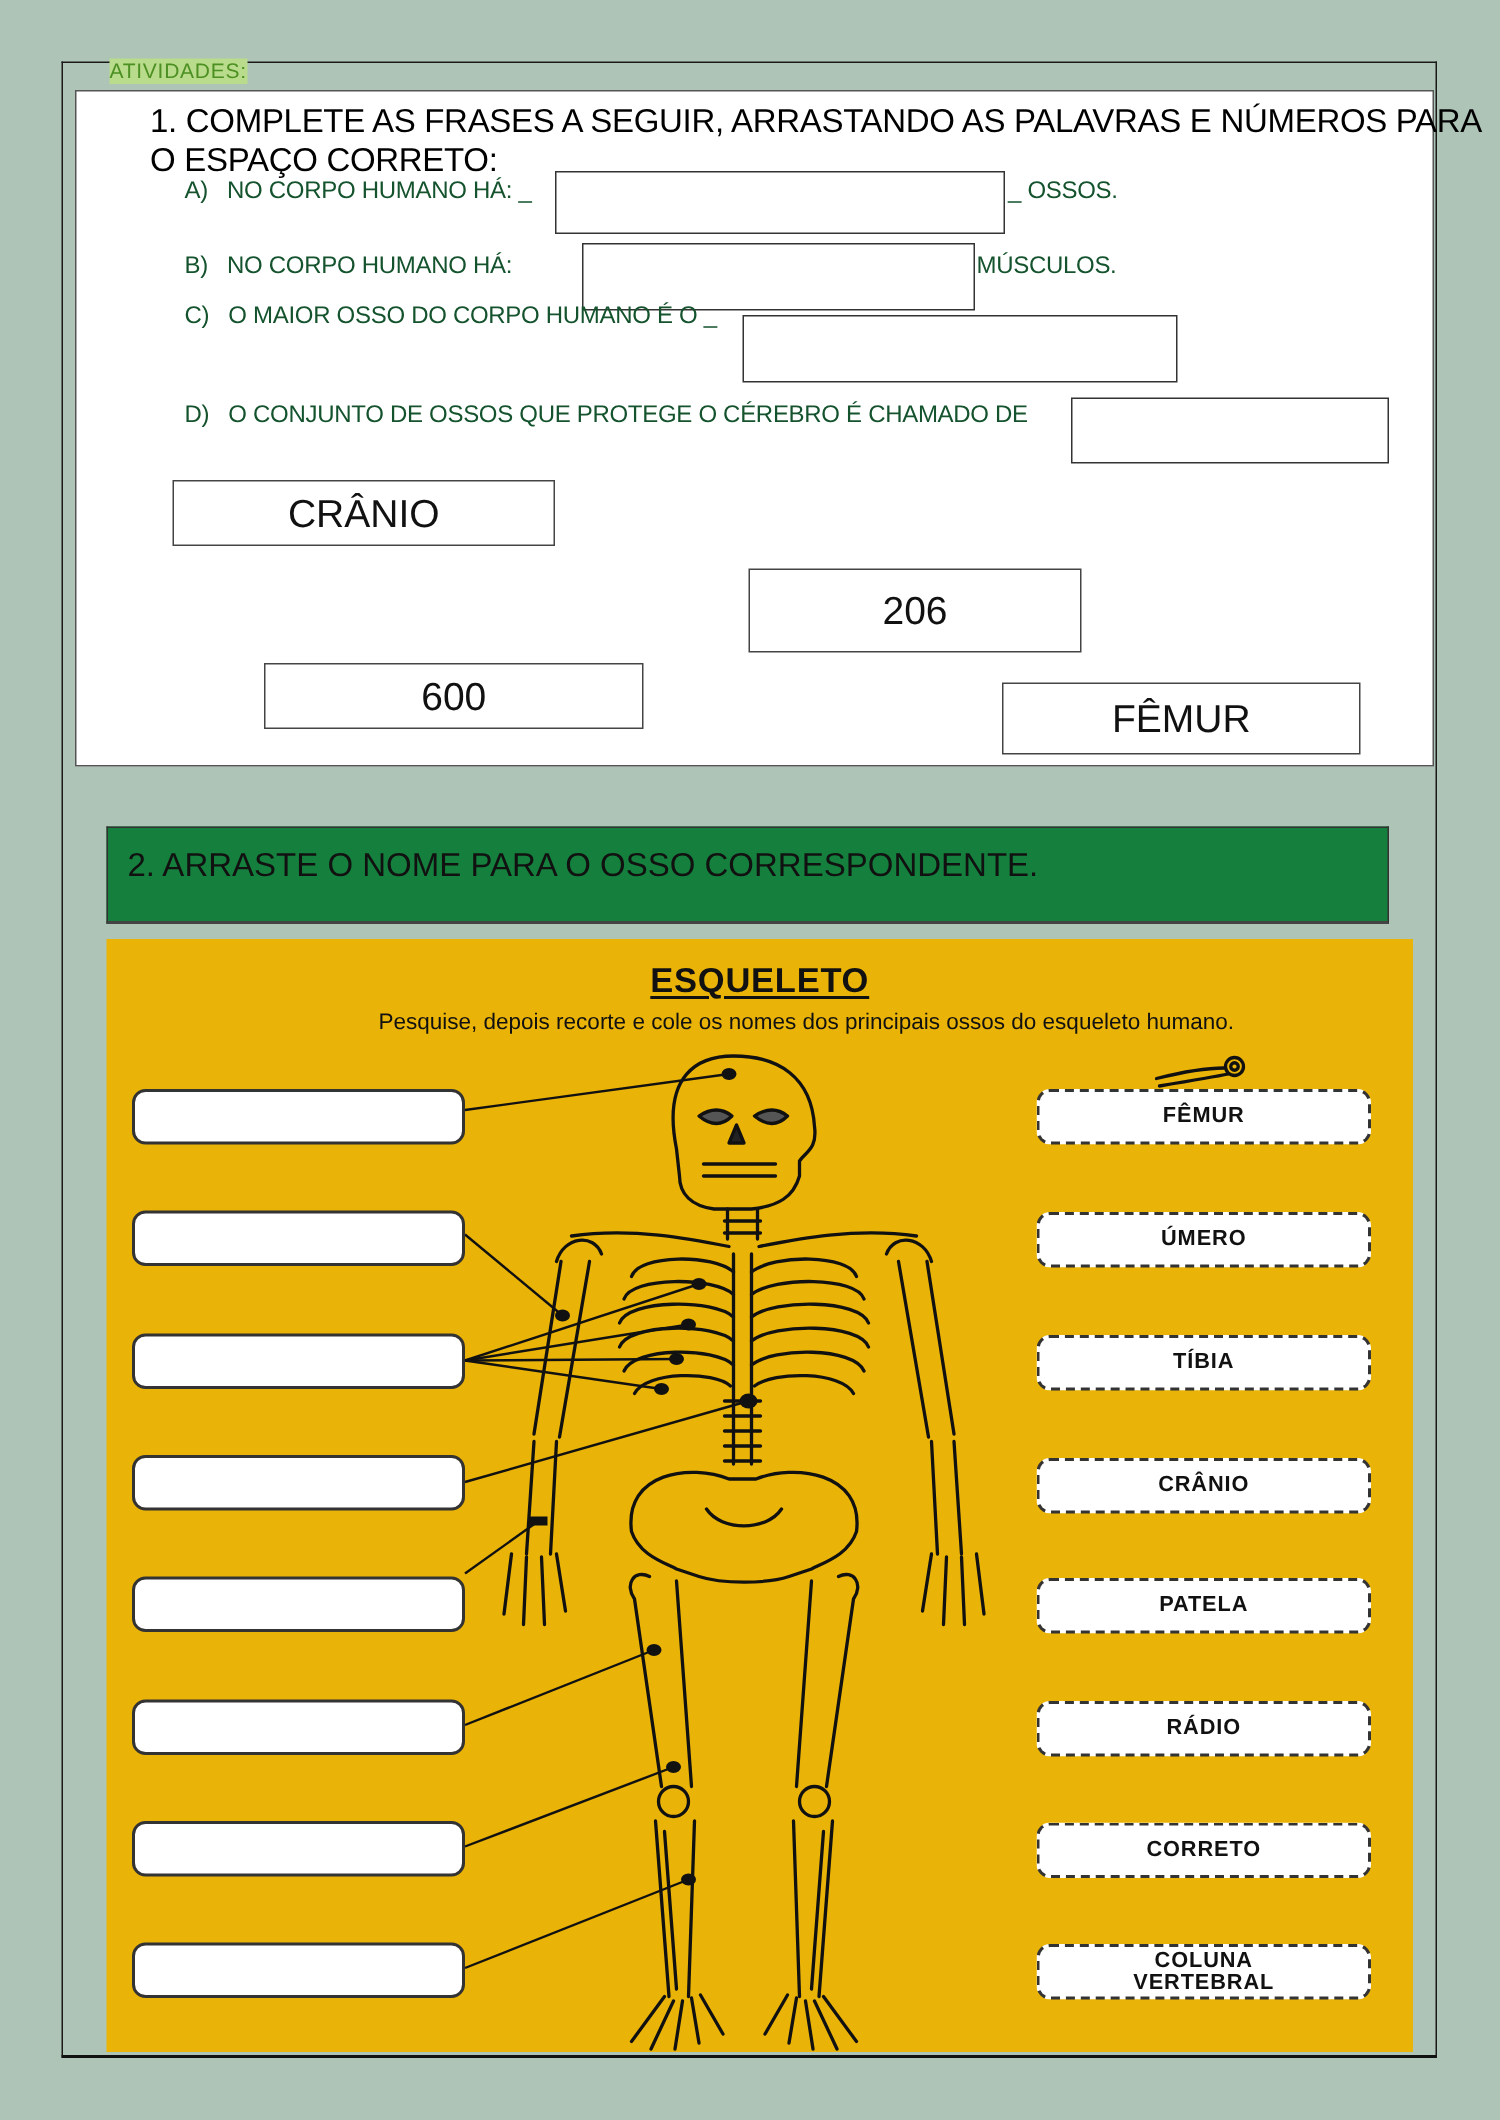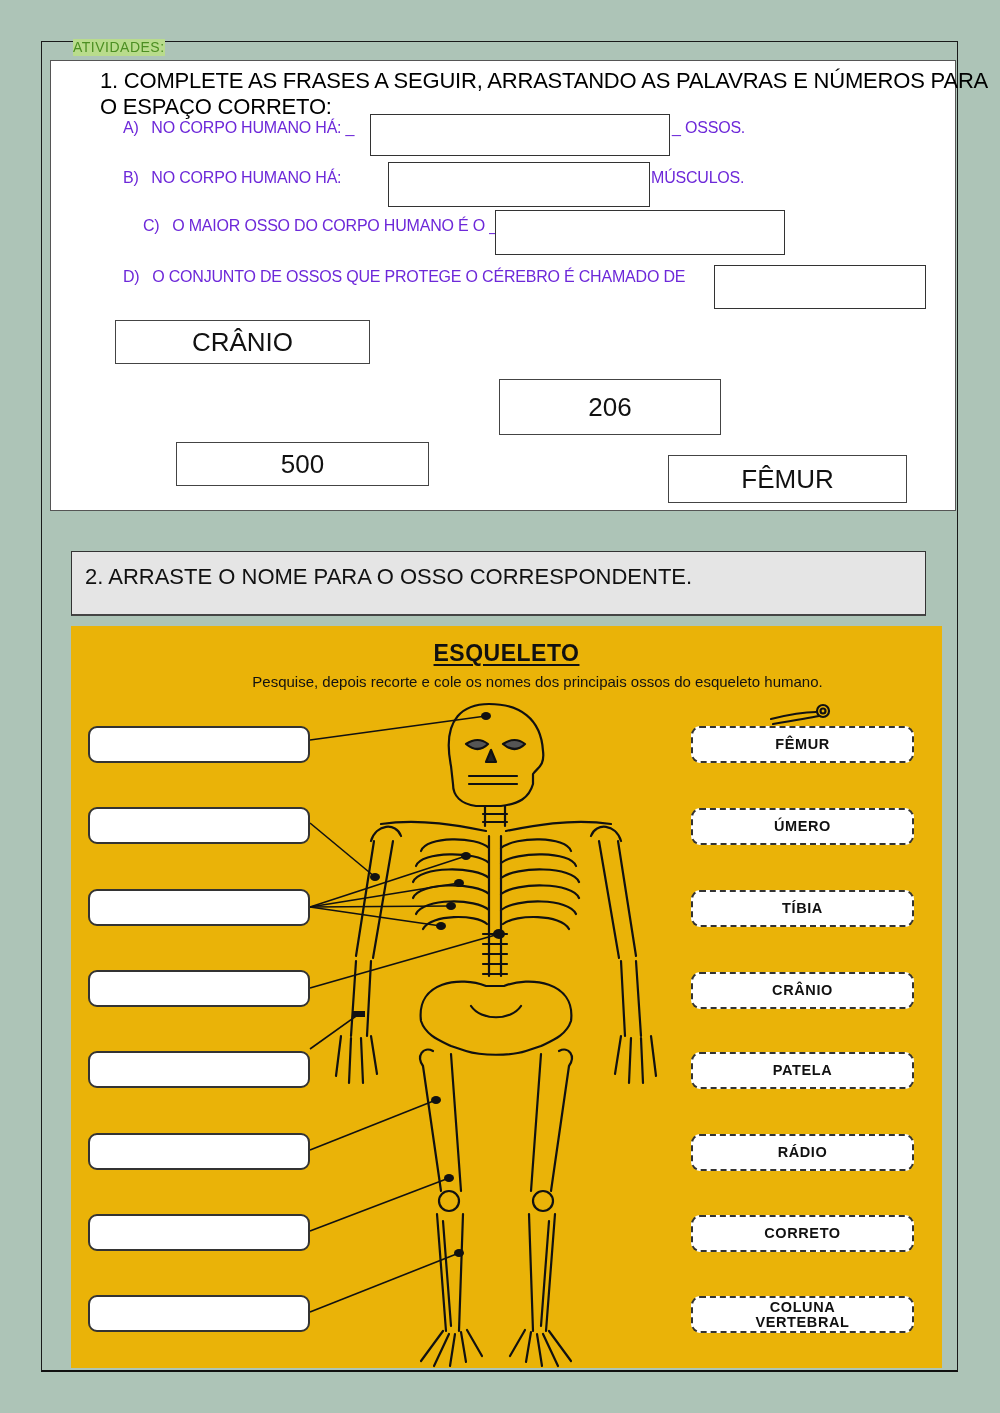--- a/index.html
+++ b/index.html
@@ -20,33 +20,33 @@
   .sec1 {
     position: absolute; left: 50px; top: 60px; width: 906px; height: 451px;
     background: #fff; border: 1px solid #555; box-sizing: border-box;
   }
   .q1 {
     position: absolute; left: 57px; top: 68px; font-size: 22px; color: #000000;
     letter-spacing: -0.2px;
     margin-left: 43px;
   }
   .line {
-    position: absolute; font-size: 16px; color: #6d28d9; letter-spacing: -0.2px;
+    position: absolute; font-size: 16px; color: #14532d; letter-spacing: -0.2px;
   }
   .blank {
     position: absolute; background: #fff; border: 1px solid #333; box-sizing: border-box;
   }
   .chip {
     position: absolute; background: #fff; border: 1px solid #444; box-sizing: border-box;
     display: flex; align-items: center; justify-content: center;
     font-size: 26px; color: #111; cursor: grab;
   }
   .sec2title {
     position: absolute; left: 71px; top: 551px; width: 855px; height: 65px;
-    background: #e5e5e5; border: 1px solid #333; border-bottom: 2px solid #444; box-sizing: border-box;
+    background: #15803d; border: 1px solid #333; border-bottom: 2px solid #444; box-sizing: border-box;
     font-size: 22px; color: #111; padding: 12px 0 0 13px;
   }
   .worksheet {
     position: absolute; left: 71px; top: 626px; width: 871px; height: 742px; background: #eab308;
   }
   .ws-title {
     position: absolute; left: 0; width: 100%; top: 14px; text-align: center;
     font-size: 23px; font-weight: 900; text-decoration: underline; text-underline-offset: 3px;
     letter-spacing: 0.5px; color: #111;
   }
@@ -83,35 +83,35 @@
 <div class="blank" style="left:370px;top:114px;width:300px;height:42px;"></div>
 <div class="line" style="left:672px;top:119px;text-align:right;">_ OSSOS.</div>
 
 <div class="line" style="left:123px;top:169px;">
   <span>B)</span>&nbsp;&nbsp;
   <span>NO CORPO HUMANO HÁ:</span>
 </div>
 <div class="blank" style="left:388px;top:162px;width:262px;height:45px;"></div>
 <div class="line" style="left:651px;top:169px;">MÚSCULOS.</div>
 
-<div class="line" style="left:123px;top:217px;margin-left:20px;">
+<div class="line" style="left:123px;top:202px;">
   <span>C)</span>&nbsp;&nbsp;
   <span>O MAIOR OSSO DO CORPO HUMANO É O _</span>
 </div>
 <div class="blank" style="left:495px;top:210px;width:290px;height:45px;"></div>
 
 <div class="line" style="left:123px;top:268px;">
   <span>D)</span>&nbsp;&nbsp;
   <span>O CONJUNTO DE OSSOS QUE PROTEGE O CÉREBRO É CHAMADO DE</span>
 </div>
 <div class="blank" style="left:714px;top:265px;width:212px;height:44px;"></div>
 
 <div class="chip" style="left:115px;top:320px;width:255px;height:44px;">CRÂNIO</div>
 <div class="chip" style="left:499px;top:379px;width:222px;height:56px;">206</div>
-<div class="chip" style="left:176px;top:442px;width:253px;height:44px;">500</div>
+<div class="chip" style="left:176px;top:442px;width:253px;height:44px;">600</div>
 <div class="chip" style="left:668px;top:455px;width:239px;height:48px;">FÊMUR</div>
 
 <div class="sec2title">2. ARRASTE O NOME PARA O OSSO CORRESPONDENTE.</div>
 
 <div class="worksheet">
   <div class="ws-title">ESQUELETO</div>
   <div class="ws-sub">Pesquise, depois recorte e cole os nomes dos principais ossos do esqueleto humano.</div>
 
   <svg class="skel" width="871" height="742" viewBox="0 0 871 742">
     <g fill="none" stroke="#111" stroke-width="2.2" stroke-linecap="round" stroke-linejoin="round">

